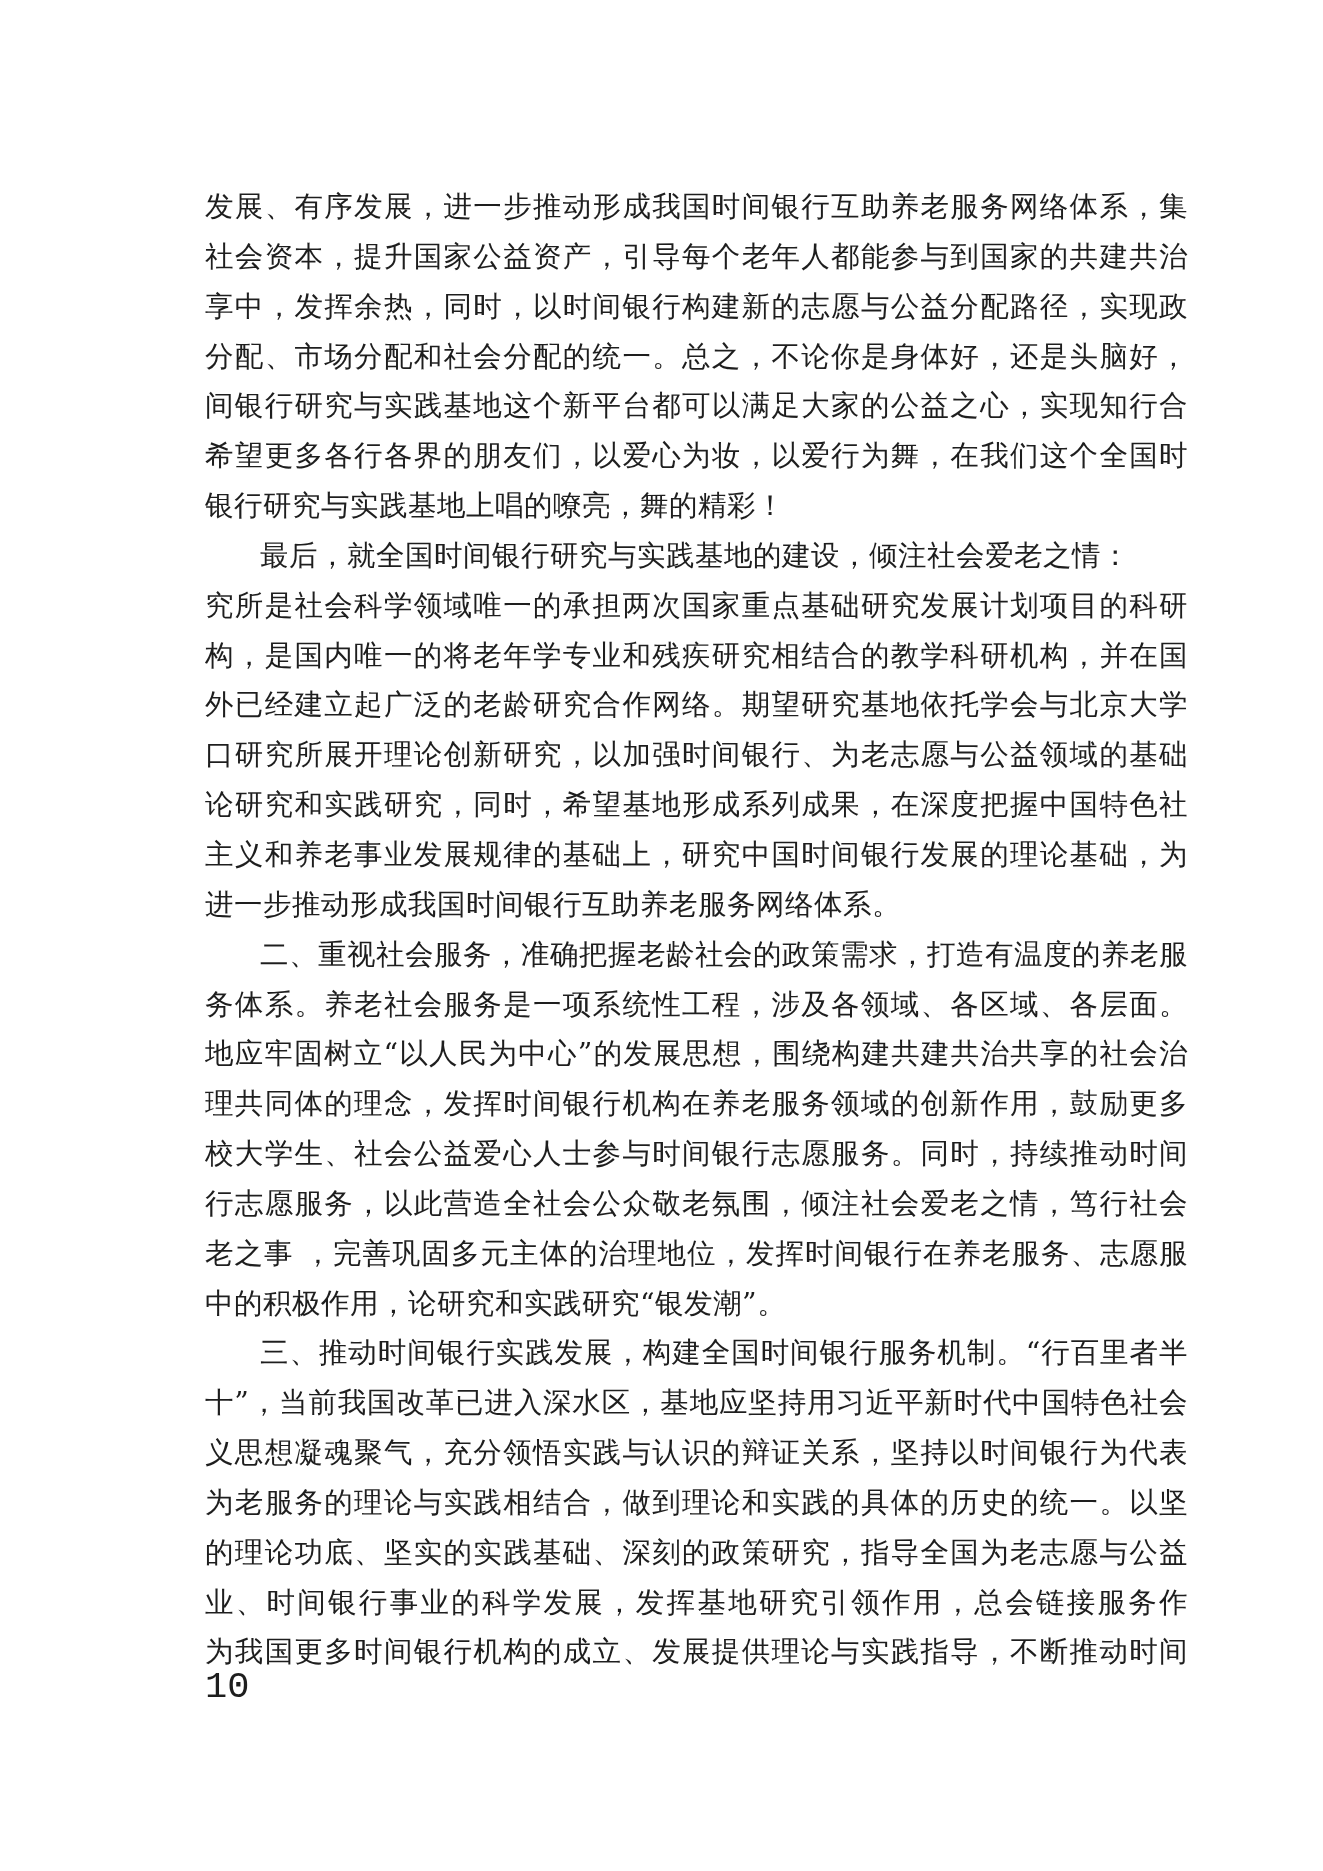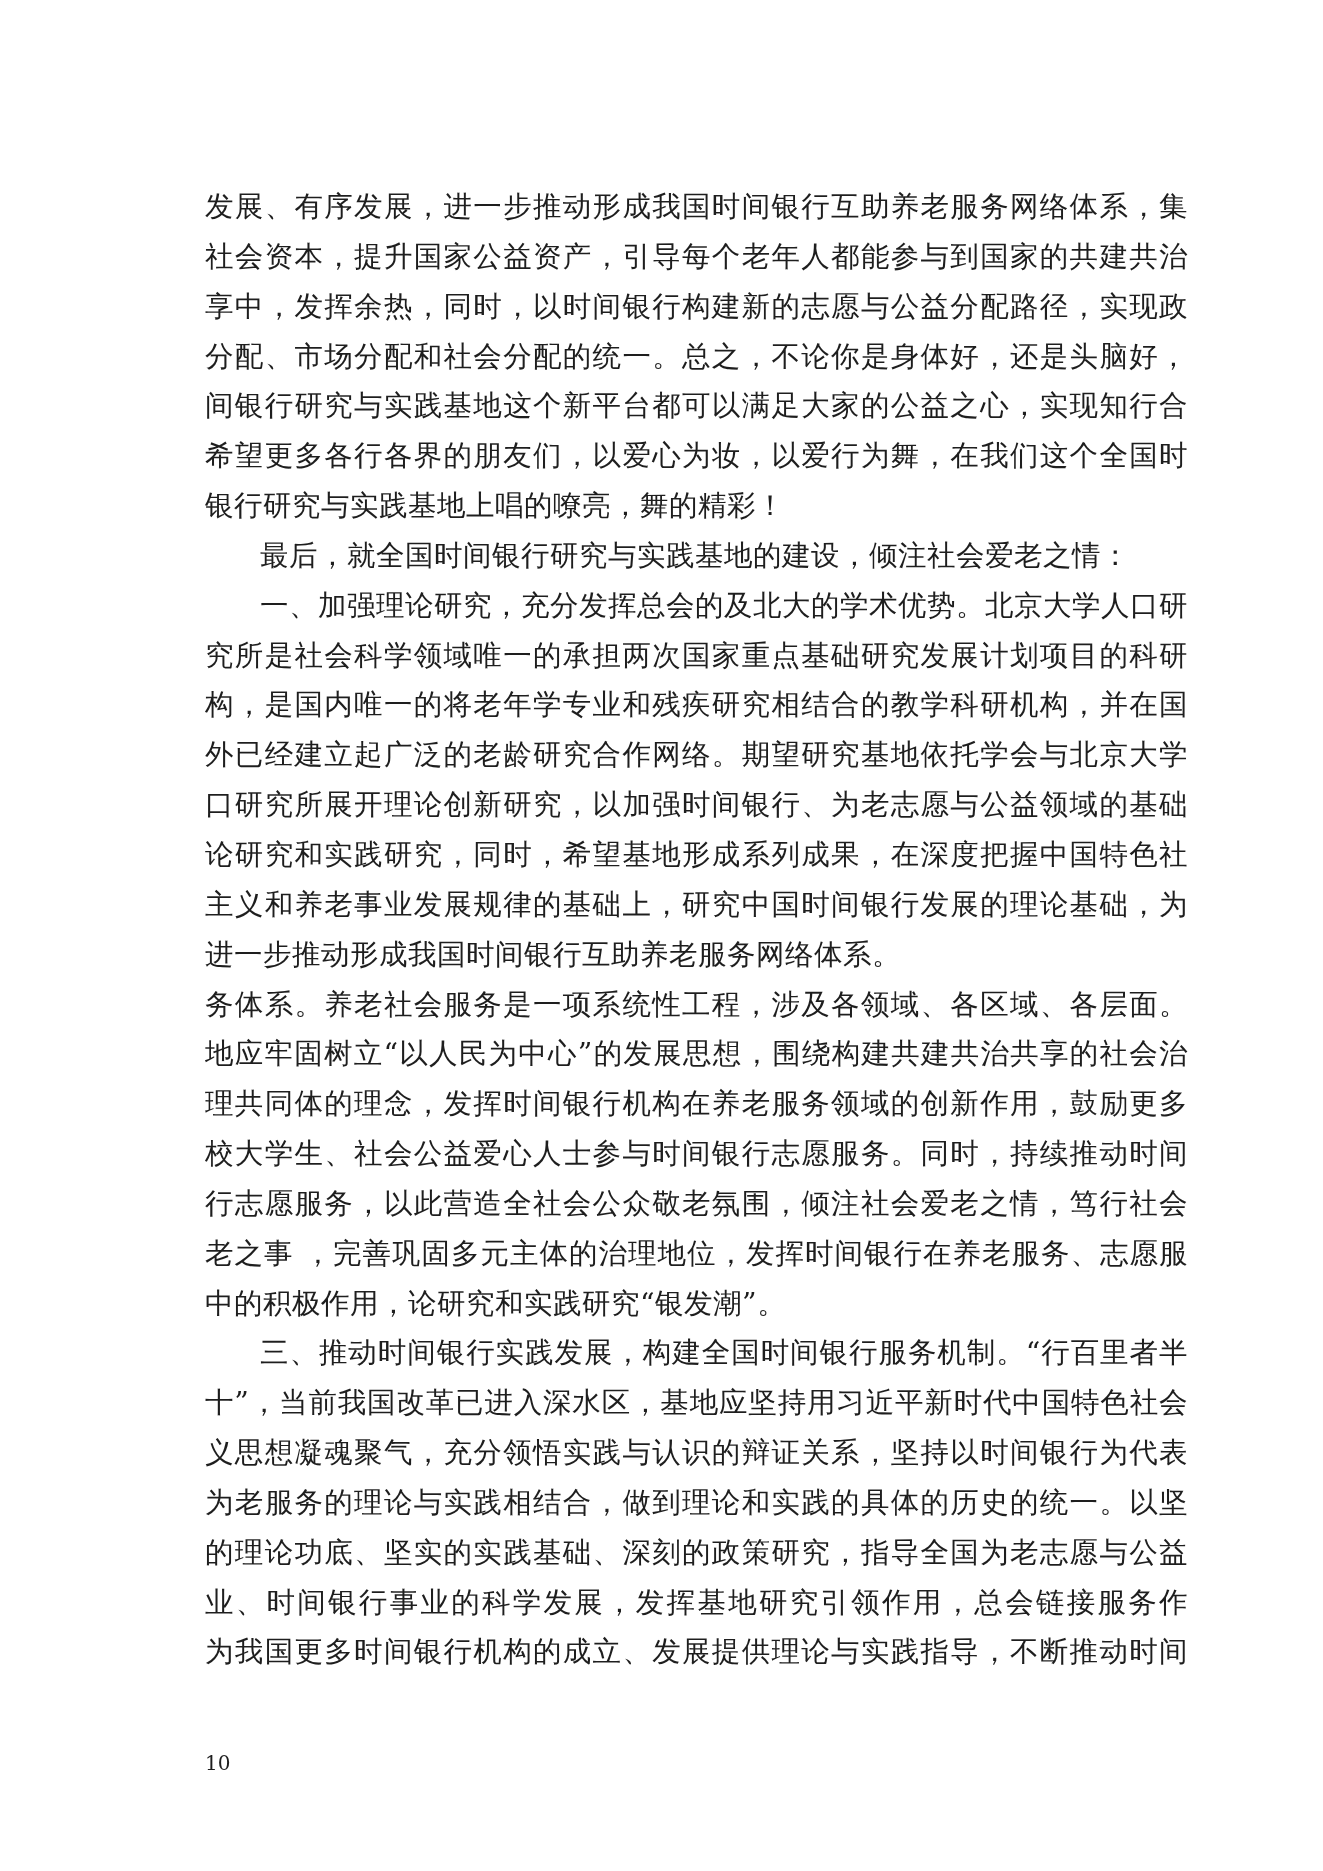--- a/index.html
+++ b/index.html
@@ -41,48 +41,49 @@
   .line.indent {
     text-indent: 55px;
   }
   .line.para-end {
     text-align: center;
     text-align-last: left;
   }
   .page-number {
     position: absolute;
     left: 205px;
-    top: 1738px;
+    top: 1662px;
     height: 50px;
     line-height: 50px;
-    font-size: 20px;
+    font-size: 37px;
     color: #1e1e1e;
+    font-family: Liberation Mono, monospace;
   }
 </style>
 </head>
 <body>
 
 <div class="page">
   <div class="text-block" id="text-block">
       <div class="line">发展、有序发展，进一步推动形成我国时间银行互助养老服务网络体系，集聚</div>
       <div class="line">社会资本，提升国家公益资产，引导每个老年人都能参与到国家的共建共治共</div>
       <div class="line">享中，发挥余热，同时，以时间银行构建新的志愿与公益分配路径，实现政府</div>
       <div class="line">分配、市场分配和社会分配的统一。总之，不论你是身体好，还是头脑好，时</div>
       <div class="line">间银行研究与实践基地这个新平台都可以满足大家的公益之心，实现知行合一，</div>
       <div class="line">希望更多各行各界的朋友们，以爱心为妆，以爱行为舞，在我们这个全国时间</div>
       <div class="line para-end">银行研究与实践基地上唱的嘹亮，舞的精彩！</div>
       <div class="line indent para-end">最后，就全国时间银行研究与实践基地的建设，倾注社会爱老之情：</div>
-      <div class="line indent">一、加强理论研究，充分发挥总会的及北大的学术优势。北京大学人口研</div>
       <div class="line">究所是社会科学领域唯一的承担两次国家重点基础研究发展计划项目的科研机</div>
       <div class="line">构，是国内唯一的将老年学专业和残疾研究相结合的教学科研机构，并在国内</div>
       <div class="line">外已经建立起广泛的老龄研究合作网络。期望研究基地依托学会与北京大学人</div>
       <div class="line">口研究所展开理论创新研究，以加强时间银行、为老志愿与公益领域的基础理</div>
       <div class="line">论研究和实践研究，同时，希望基地形成系列成果，在深度把握中国特色社会</div>
       <div class="line">主义和养老事业发展规律的基础上，研究中国时间银行发展的理论基础，为国</div>
       <div class="line para-end">进一步推动形成我国时间银行互助养老服务网络体系。</div>
+      <div class="line indent">二、重视社会服务，准确把握老龄社会的政策需求，打造有温度的养老服</div>
       <div class="line">务体系。养老社会服务是一项系统性工程，涉及各领域、各区域、各层面。基</div>
       <div class="line">地应牢固树立“以人民为中心”的发展思想，围绕构建共建共治共享的社会治</div>
       <div class="line">理共同体的理念，发挥时间银行机构在养老服务领域的创新作用，鼓励更多在</div>
       <div class="line">校大学生、社会公益爱心人士参与时间银行志愿服务。同时，持续推动时间银</div>
       <div class="line">行志愿服务，以此营造全社会公众敬老氛围，倾注社会爱老之情，笃行社会为</div>
       <div class="line">老之事 ，完善巩固多元主体的治理地位，发挥时间银行在养老服务、志愿服务</div>
       <div class="line para-end">中的积极作用，论研究和实践研究“银发潮”。</div>
       <div class="line indent">三、推动时间银行实践发展，构建全国时间银行服务机制。“行百里者半九</div>
       <div class="line">十”，当前我国改革已进入深水区，基地应坚持用习近平新时代中国特色社会主</div>
       <div class="line">义思想凝魂聚气，充分领悟实践与认识的辩证关系，坚持以时间银行为代表的</div>

